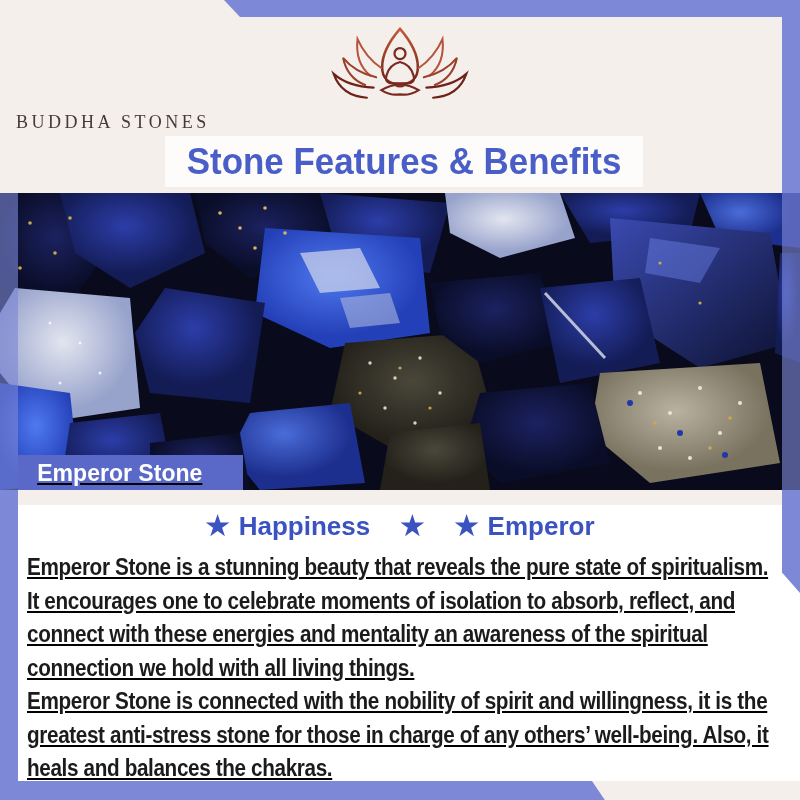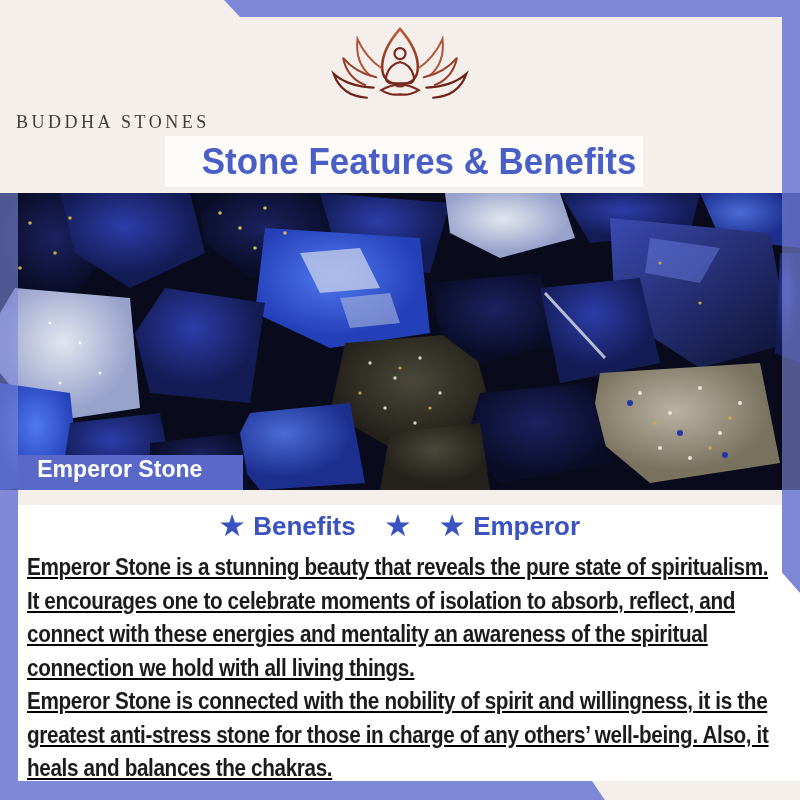--- a/index.html
+++ b/index.html
@@ -20,28 +20,28 @@
                 clip-path:polygon(0 0,74% 0,75.6% 100%,0 100%);}
 
   
   #logo{position:absolute;left:315px;top:24px;width:170px;height:88px;}
   #brand{position:absolute;left:16px;top:112px;width:800px;text-align:left;
          font-family:"Liberation Serif",serif;font-size:18px;letter-spacing:3.5px;
          color:var(--brand_text,#463b35);}
 
   
   #banner{position:absolute;left:165px;top:136px;width:478px;height:51px;
-          background:var(--banner_bg,#fdfcfb);display:flex;align-items:center;justify-content:flex-end;}
+          background:var(--banner_bg,#fdfcfb);display:flex;align-items:center;justify-content:center;}
   #banner-title{font-size:36px;font-weight:bold;color:var(--title_blue,#4a5ec8);
                 transform:scaleX(.97);white-space:nowrap;}
 
   
   #photo{position:absolute;left:0;top:193px;width:800px;height:297px;}
   #stone-label{position:absolute;left:18px;top:455px;width:225px;height:35px;
-               background:var(--label_bar_purple,#5a68c8);display:flex;}
+               background:var(--label_bar_purple,#5a68c8);display:flex;align-items:center;text-decoration:underline;}
   #stone-label span{color:#fff;font-size:24px;font-weight:bold;padding-left:20px;
                     white-space:nowrap;transform:scaleX(.96);transform-origin:left;}
 
   
   #content{position:absolute;left:18px;top:505px;width:782px;height:276px;background:#fff;}
   #features{position:absolute;left:18px;top:510px;width:764px;display:flex;
             justify-content:center;gap:30px;}
   .feature{display:flex;align-items:center;gap:9px;color:var(--features_blue,#3b52c1);
            font-size:26px;font-weight:bold;}
   .feature .star{font-size:27px;}
@@ -213,21 +213,21 @@
     <span id="banner-title">Stone Features &amp; Benefits</span>
   </div>
 
   <div id="stone-label">
     <span>Emperor Stone</span>
   </div>
 
   <div id="features">
     <div class="feature">
       <span class="star">★</span>
-      <span>Benefits</span>
+      <span>Happiness</span>
     </div>
     <div class="feature">
       <span class="star">★</span>
     </div>
     <div class="feature">
       <span class="star">★</span>
       <span>Emperor</span>
     </div>
   </div>
 

